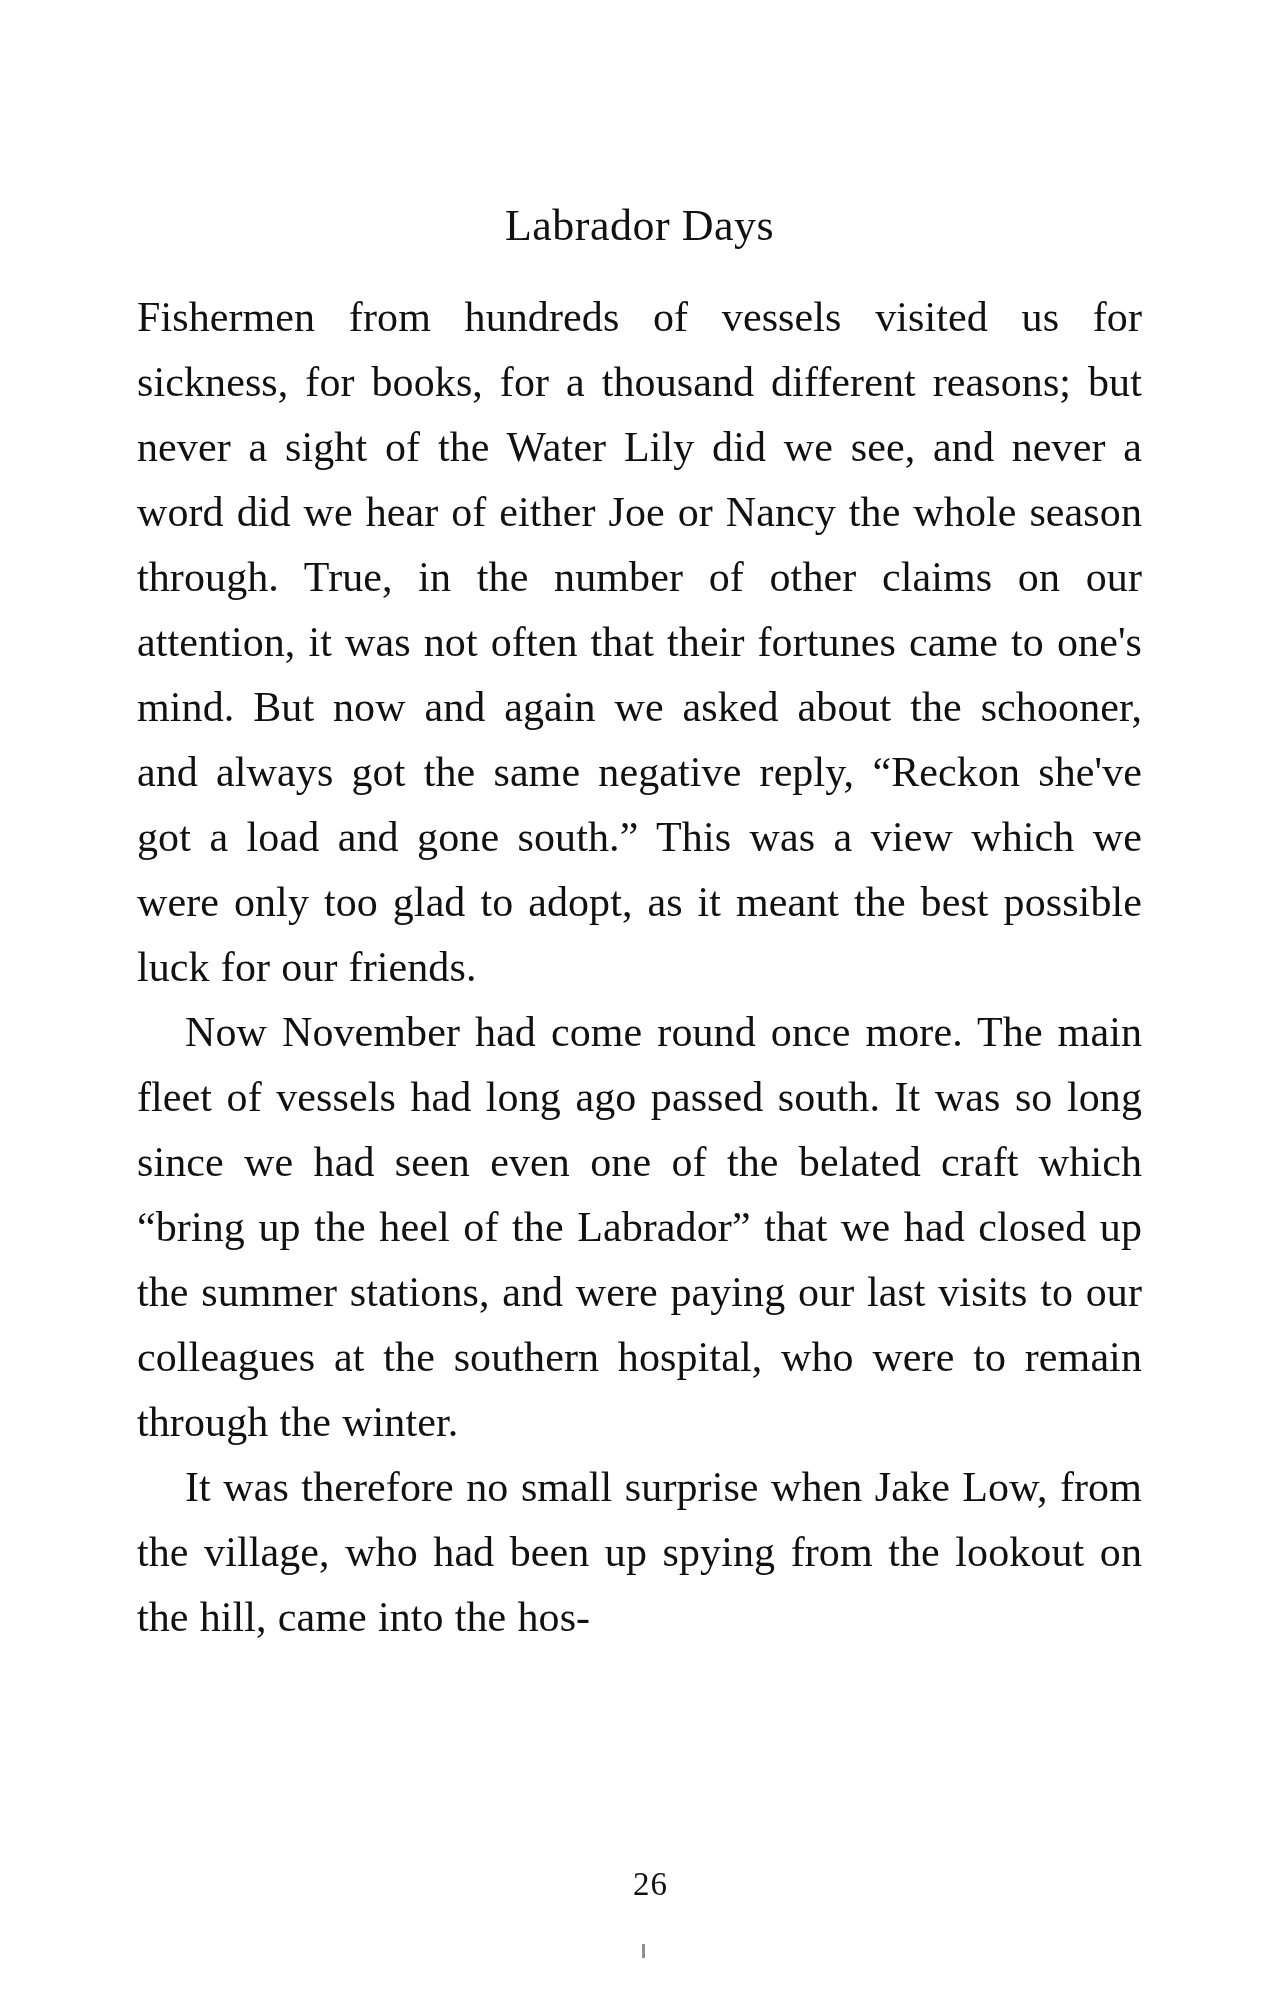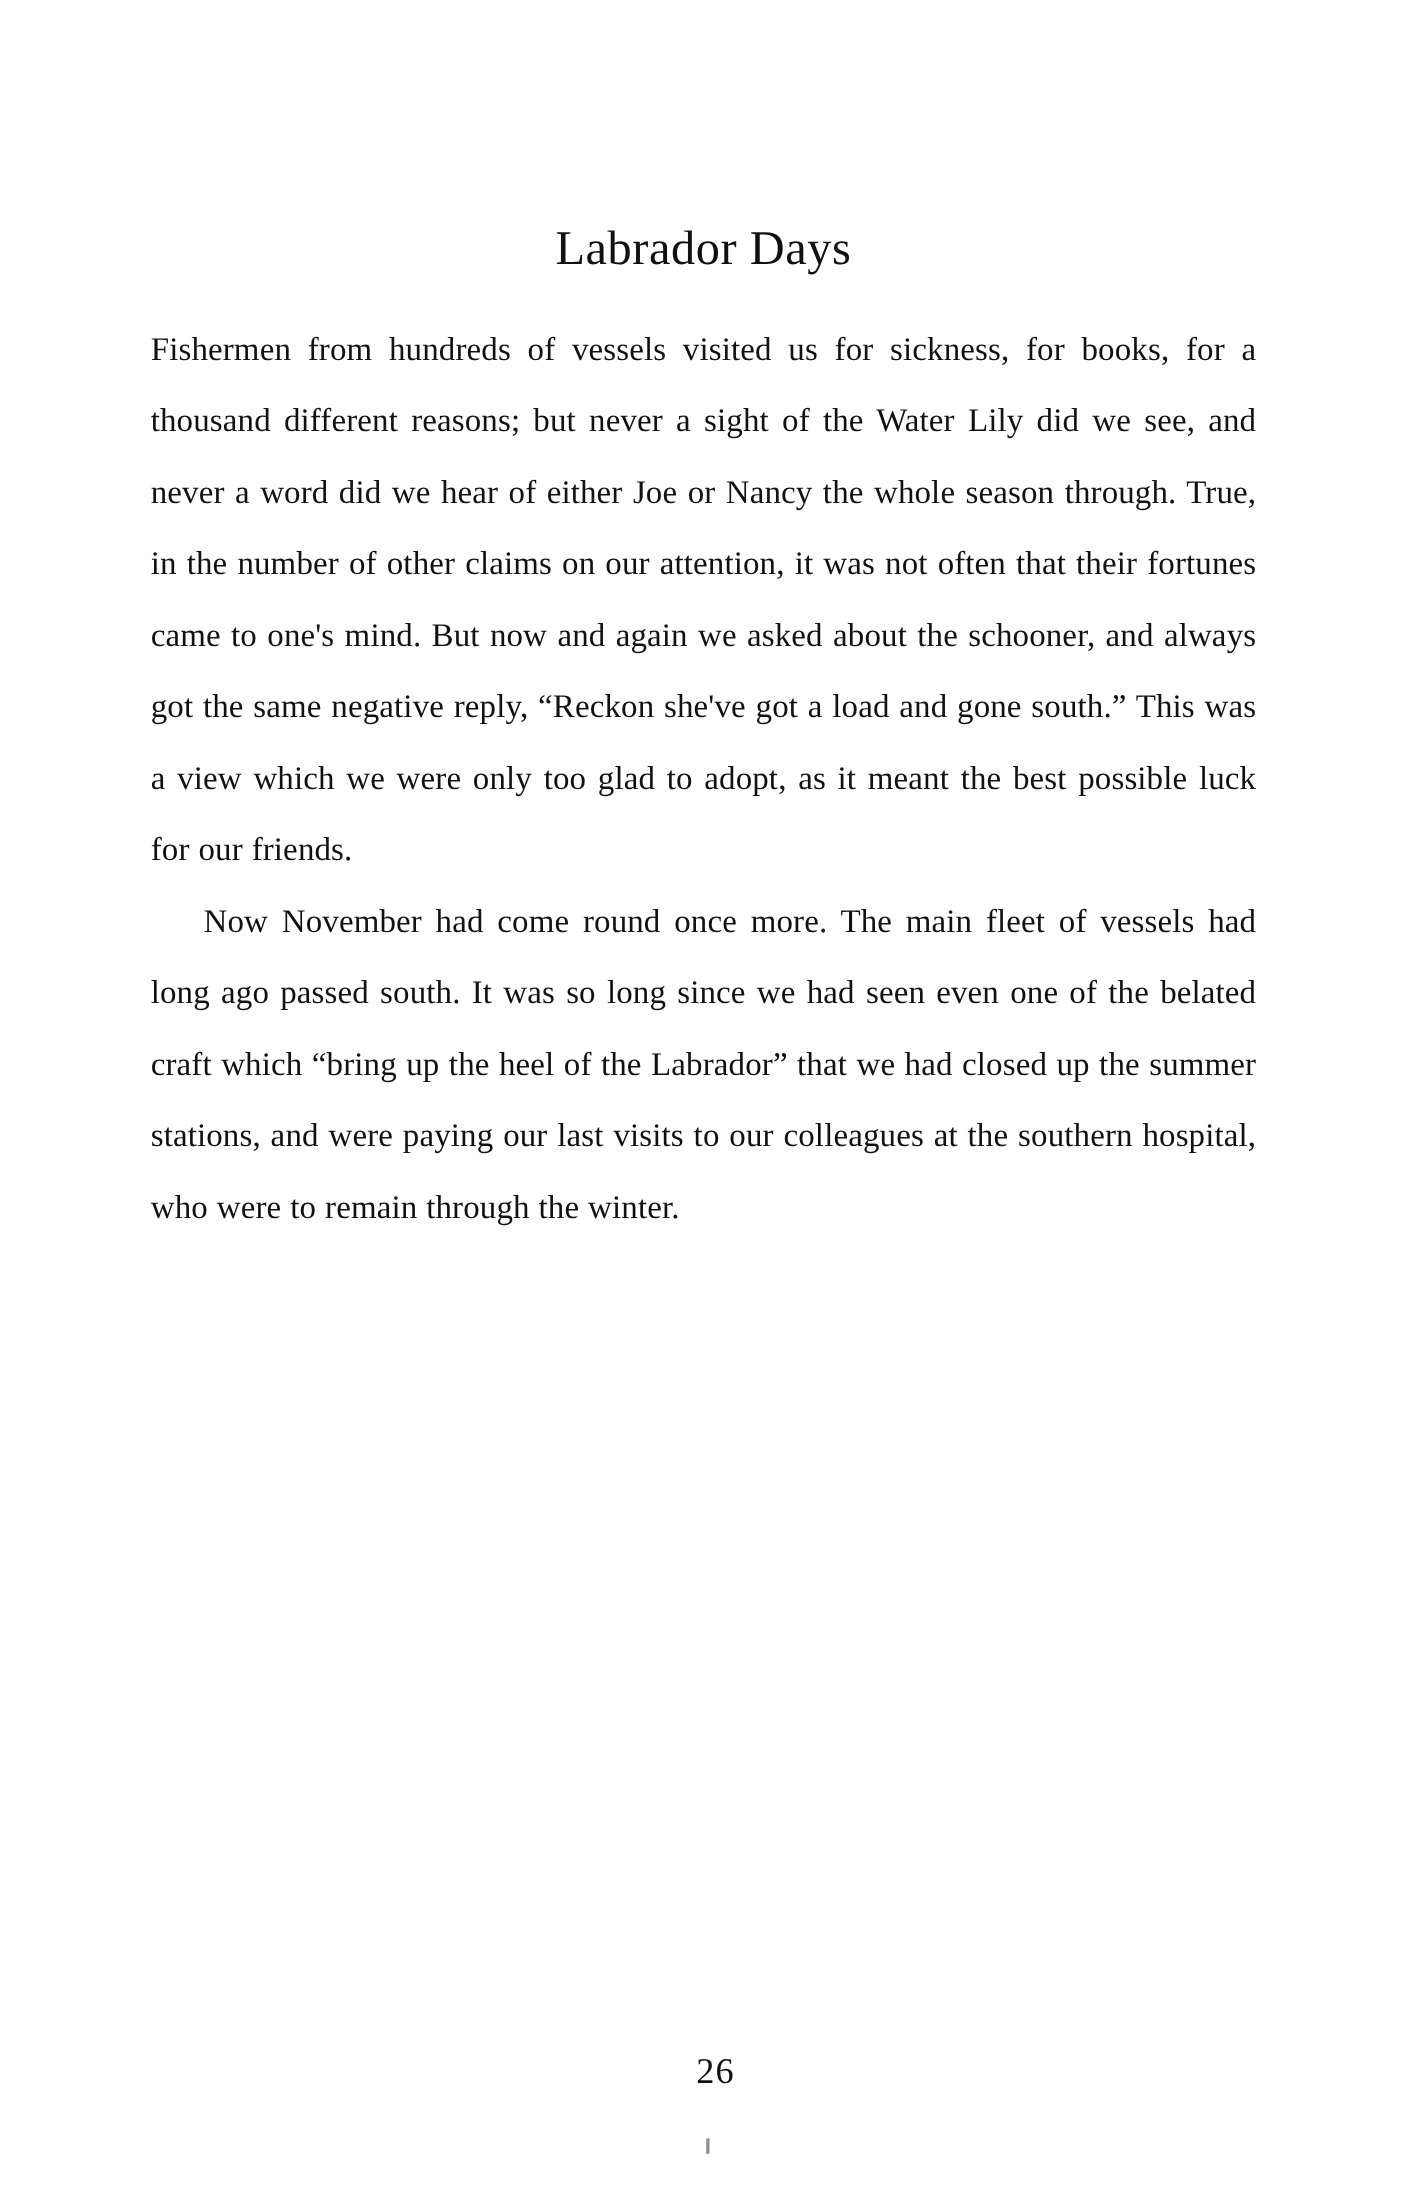--- a/index.html
+++ b/index.html
@@ -28,21 +28,21 @@
   }
   .page-title {
     text-align: center;
     font-size: 44px;
     font-weight: normal;
     letter-spacing: 0.5px;
     margin: 0 0 34px 0;
     font-family: "Liberation Serif", serif;
   }
   .para {
-    font-size: 30px;
+    font-size: 42px;
     line-height: 65px;
     text-align: justify;
     text-justify: inter-word;
     margin: 0;
     letter-spacing: 0.1px;
     word-spacing: 0.5px;
   }
   .para.indent {
     text-indent: 48px;
   }
@@ -75,20 +75,21 @@
 <div class="page">
 
   <div class="content">
 
     <h1 class="page-title">Labrador Days</h1>
 
     <p class="para">Fishermen from hundreds of vessels visited us for sickness, for books, for a thousand different reasons; but never a sight of the Water Lily did we see, and never a word did we hear of either Joe or Nancy the whole season through. True, in the number of other claims on our attention, it was not often that their fortunes came to one's mind. But now and again we asked about the schooner, and always got the same negative reply, “Reckon she've got a load and gone south.” This was a view which we were only too glad to adopt, as it meant the best possible luck for our friends.</p>
 
     <p class="para indent">Now November had come round once more. The main fleet of vessels had long ago passed south. It was so long since we had seen even one of the belated craft which “bring up the heel of the Labrador” that we had closed up the summer stations, and were paying our last visits to our colleagues at the southern hospital, who were to remain through the winter.</p>
 
+    <p class="para indent">It was therefore no small surprise when Jake Low, from the village, who had been up spying from the lookout on the hill, came into the hos-</p>
 
   </div>
 
   <div class="page-number">26</div>
 
   <div class="stray-mark"></div>
 
 </div>
 
 </body></html>

